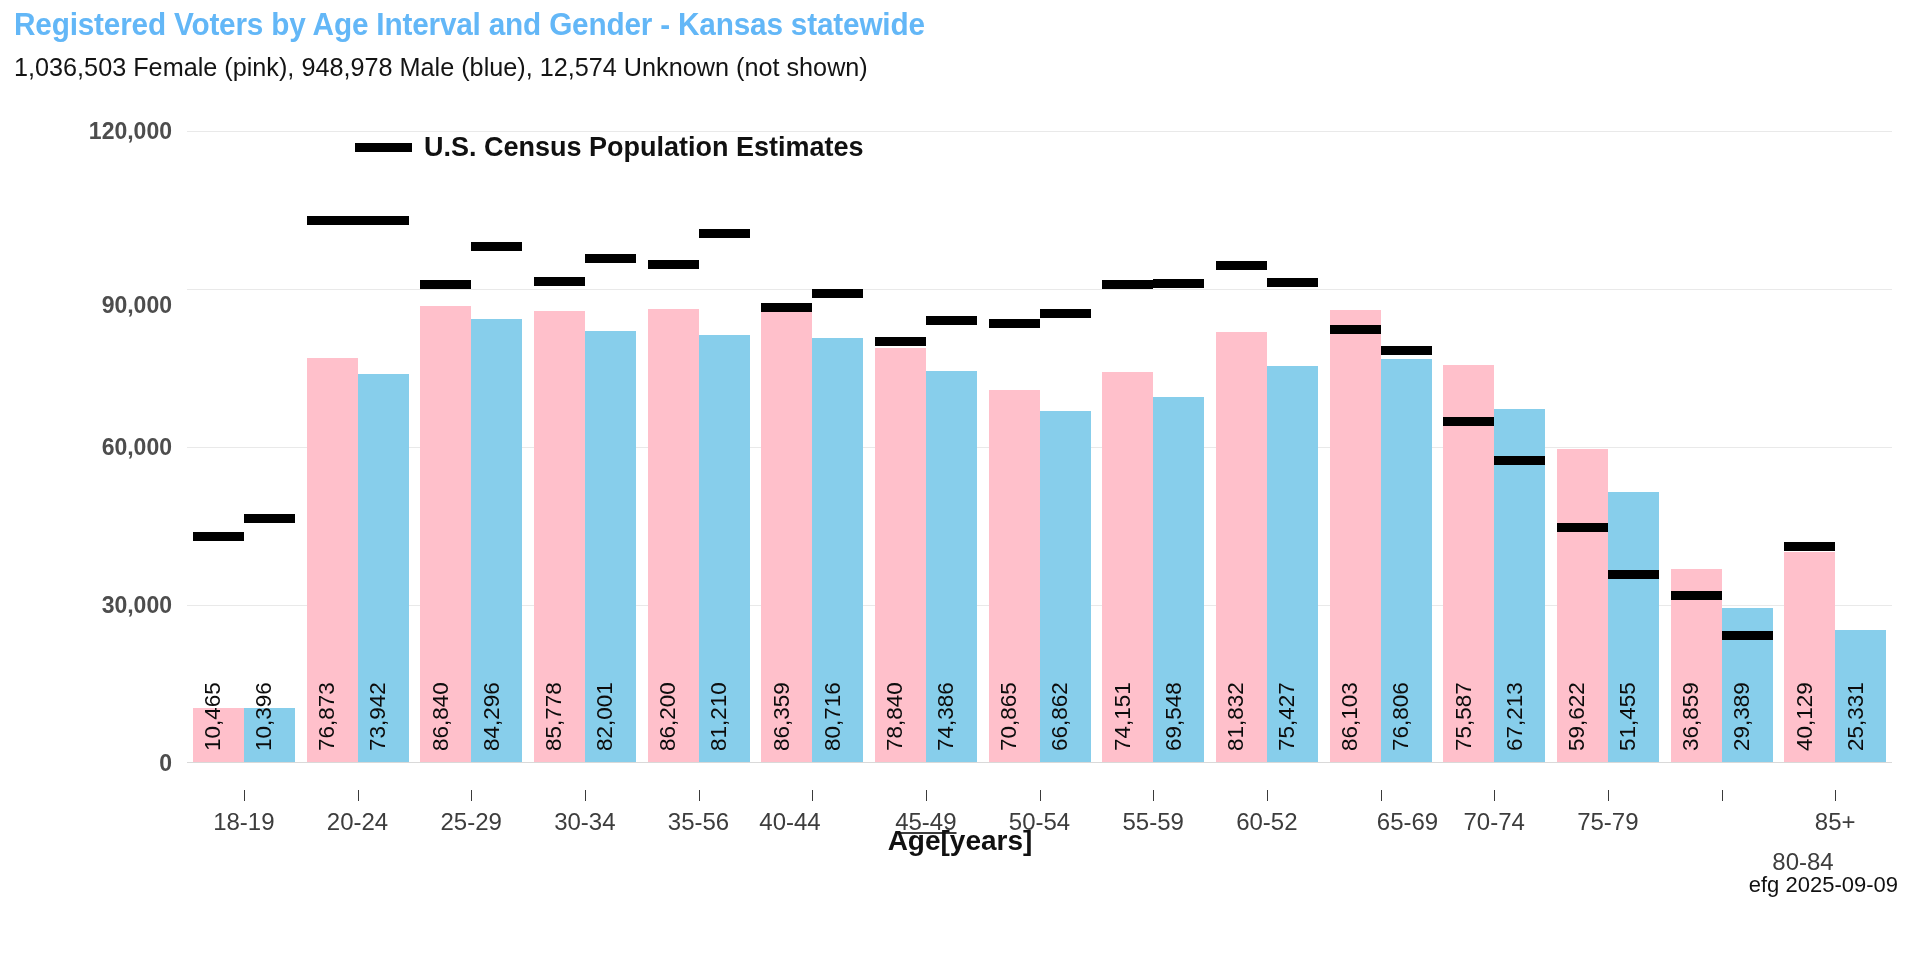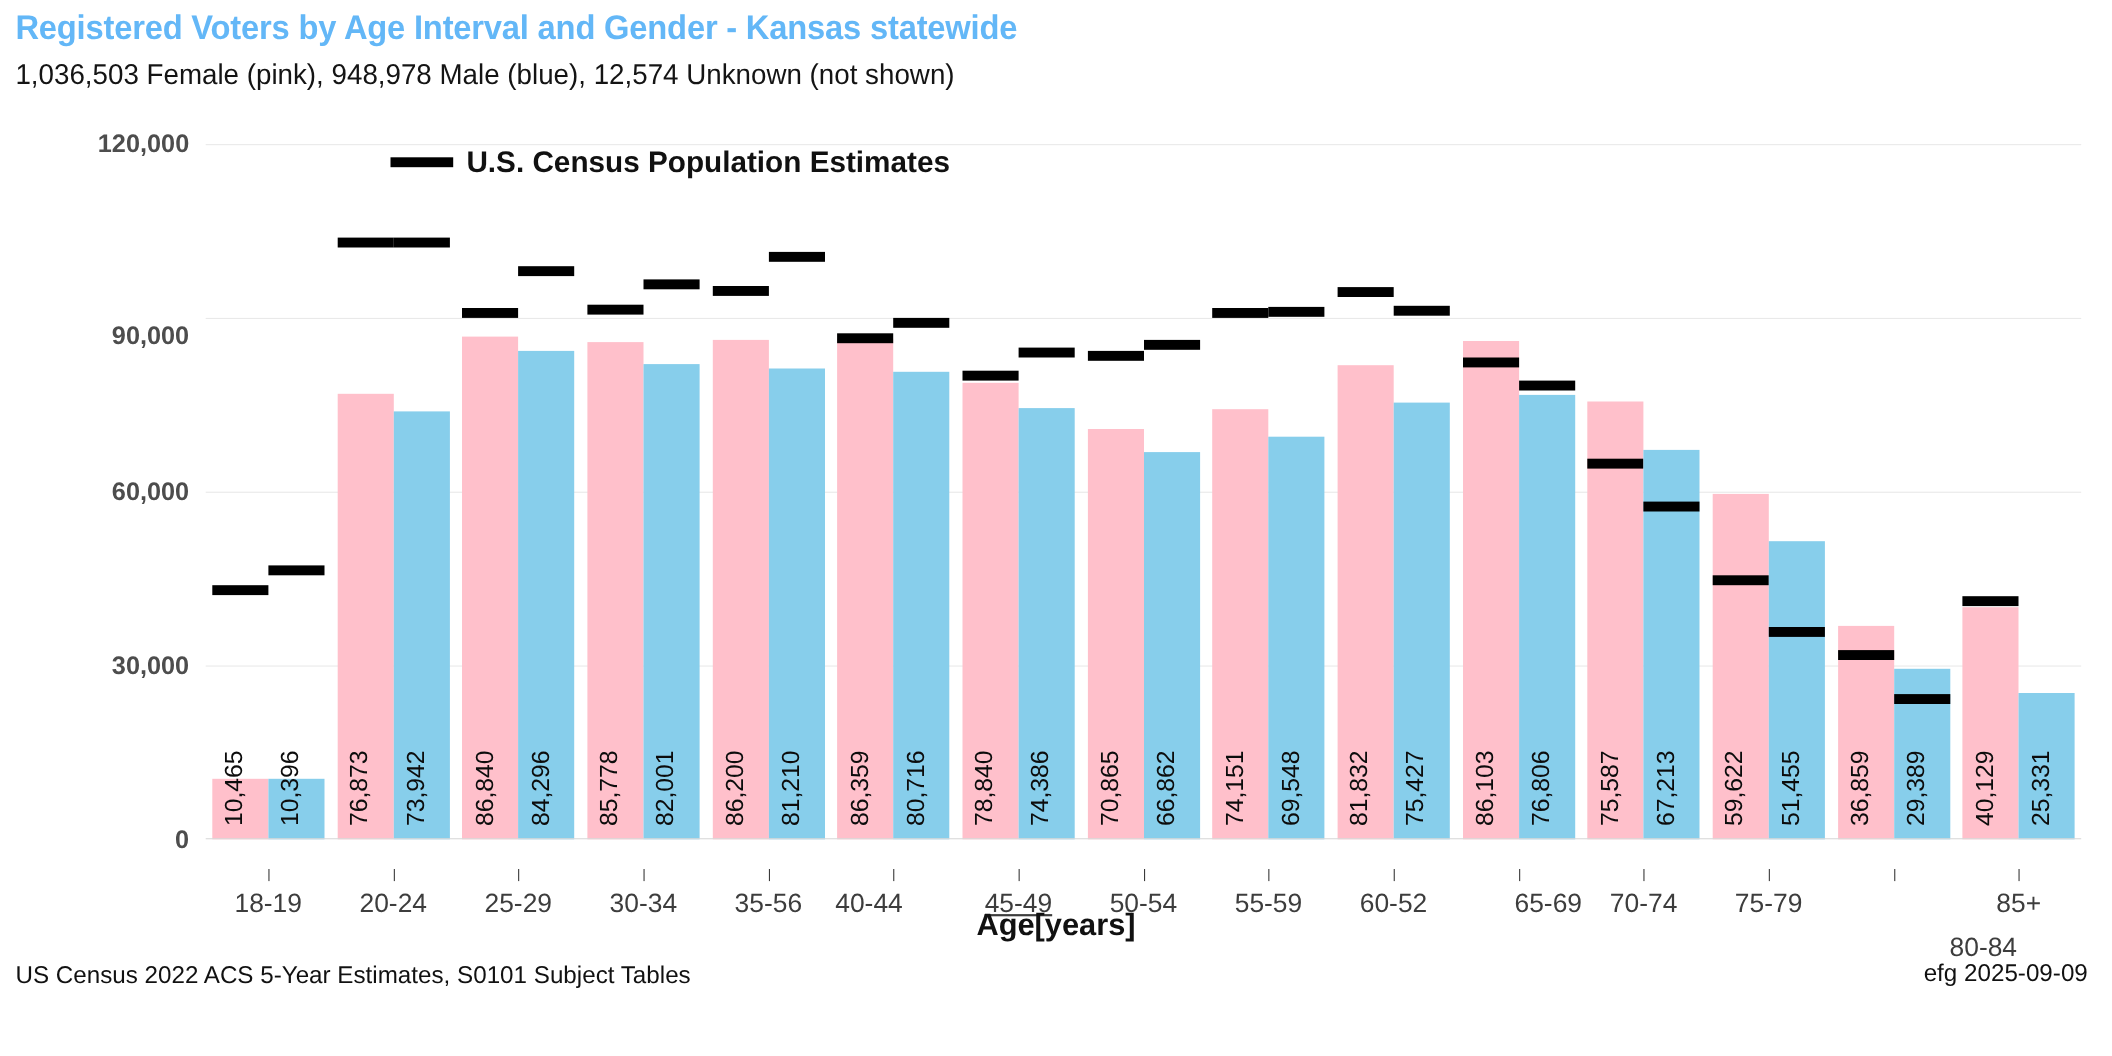--- a/index.html
+++ b/index.html
@@ -358,17 +358,16 @@
       <div class="xtick" style="left: 1420.83px;"></div>
       <div class="xticklabel" style="left: 1420.83px;">75-79</div>
       <div class="xtick" style="left: 1534.5px;"></div>
       <div class="xticklabel" style="left: 1616px; margin-top: 40px;">80-84</div>
       <div class="xtick" style="left: 1648.17px;"></div>
       <div class="xticklabel" style="left: 1648.17px;">85+</div>
     </div>
   <div id="xlabel">Age[years]</div>
 
   <div id="footer-left">
-    <div>US Census 2022 ACS 5-Year Estimates, S0101 Subject Tables</div>
   </div>
   <div id="footer-right">efg 2025-09-09</div>
 
 </div>
 
 </body></html>

